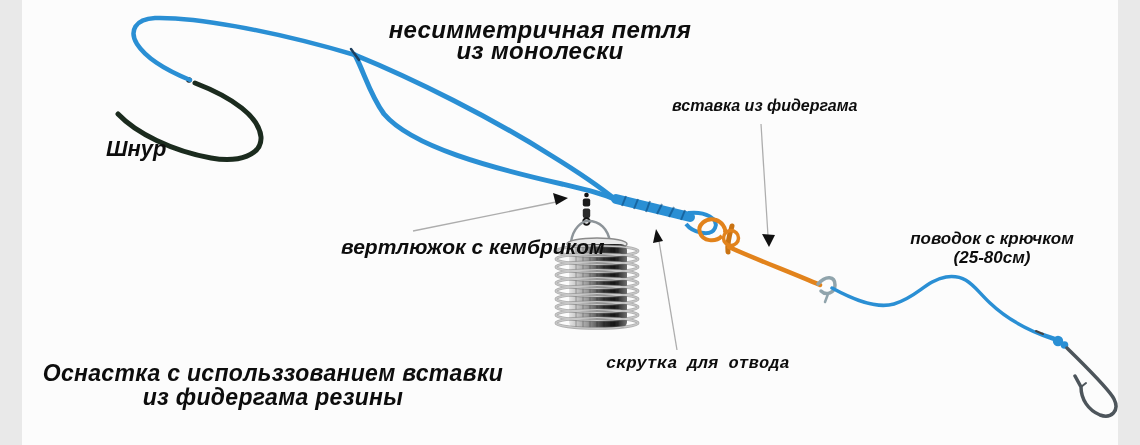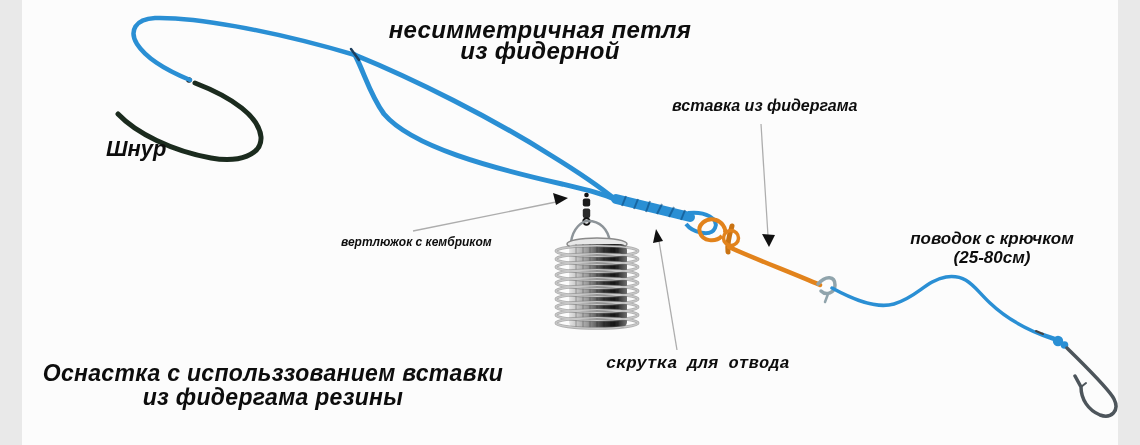--- a/index.html
+++ b/index.html
@@ -10,21 +10,21 @@
   }
   .lbl{
     position:absolute;color:#0d0d0d;font-weight:bold;font-style:italic;
     white-space:nowrap;
   }
   .lbl-title{left:340px;top:19px;width:356px;text-align:center;
     font-size:24px;line-height:21px;letter-spacing:.3px;white-space:normal;}
   .lbl-caption{left:8px;top:361px;width:486px;text-align:center;
     font-size:23px;line-height:24px;letter-spacing:.3px;white-space:normal;}
   .lbl-cord{left:84px;top:136px;font-size:22px;text-align:center;}
-  .lbl-swivel{left:319px;top:235px;font-size:12px;}
+  .lbl-swivel{left:319px;top:235px;font-size:21px;}
   .lbl-insert{left:650px;top:97px;font-size:16px;}
   .lbl-leader{left:878px;top:229px;width:184px;text-align:center;
     font-size:17px;line-height:19px;white-space:normal;font-style:italic;}
   .lbl-twist{left:584px;top:354px;font-size:17px;font-family:Liberation Mono, monospace;}
   svg{position:absolute;left:0;top:0;}
 </style>
 </head>
 <body>
 
 <div id="stage">
@@ -160,21 +160,21 @@
       <polygon points="747,247 740,234 753,235" fill="#111111"></polygon>
     </g>
     <g>
       <line x1="655" y1="350" x2="637" y2="241" stroke-width="1.3" stroke="#adadad"></line>
       <polygon points="634,229 641,241 631,243" fill="#111111"></polygon>
     </g>
   </svg>
 
   <div class="lbl lbl-title">
     <div>несимметричная петля</div>
-    <div>из фидерной</div>
+    <div>из монолески</div>
   </div>
 
   <div class="lbl lbl-cord">Шнур</div>
 
   <div class="lbl lbl-swivel">вертлюжок с кембриком</div>
 
   <div class="lbl lbl-insert">вставка из фидергама</div>
 
   <div class="lbl lbl-leader">
     <div>поводок с крючком</div>

